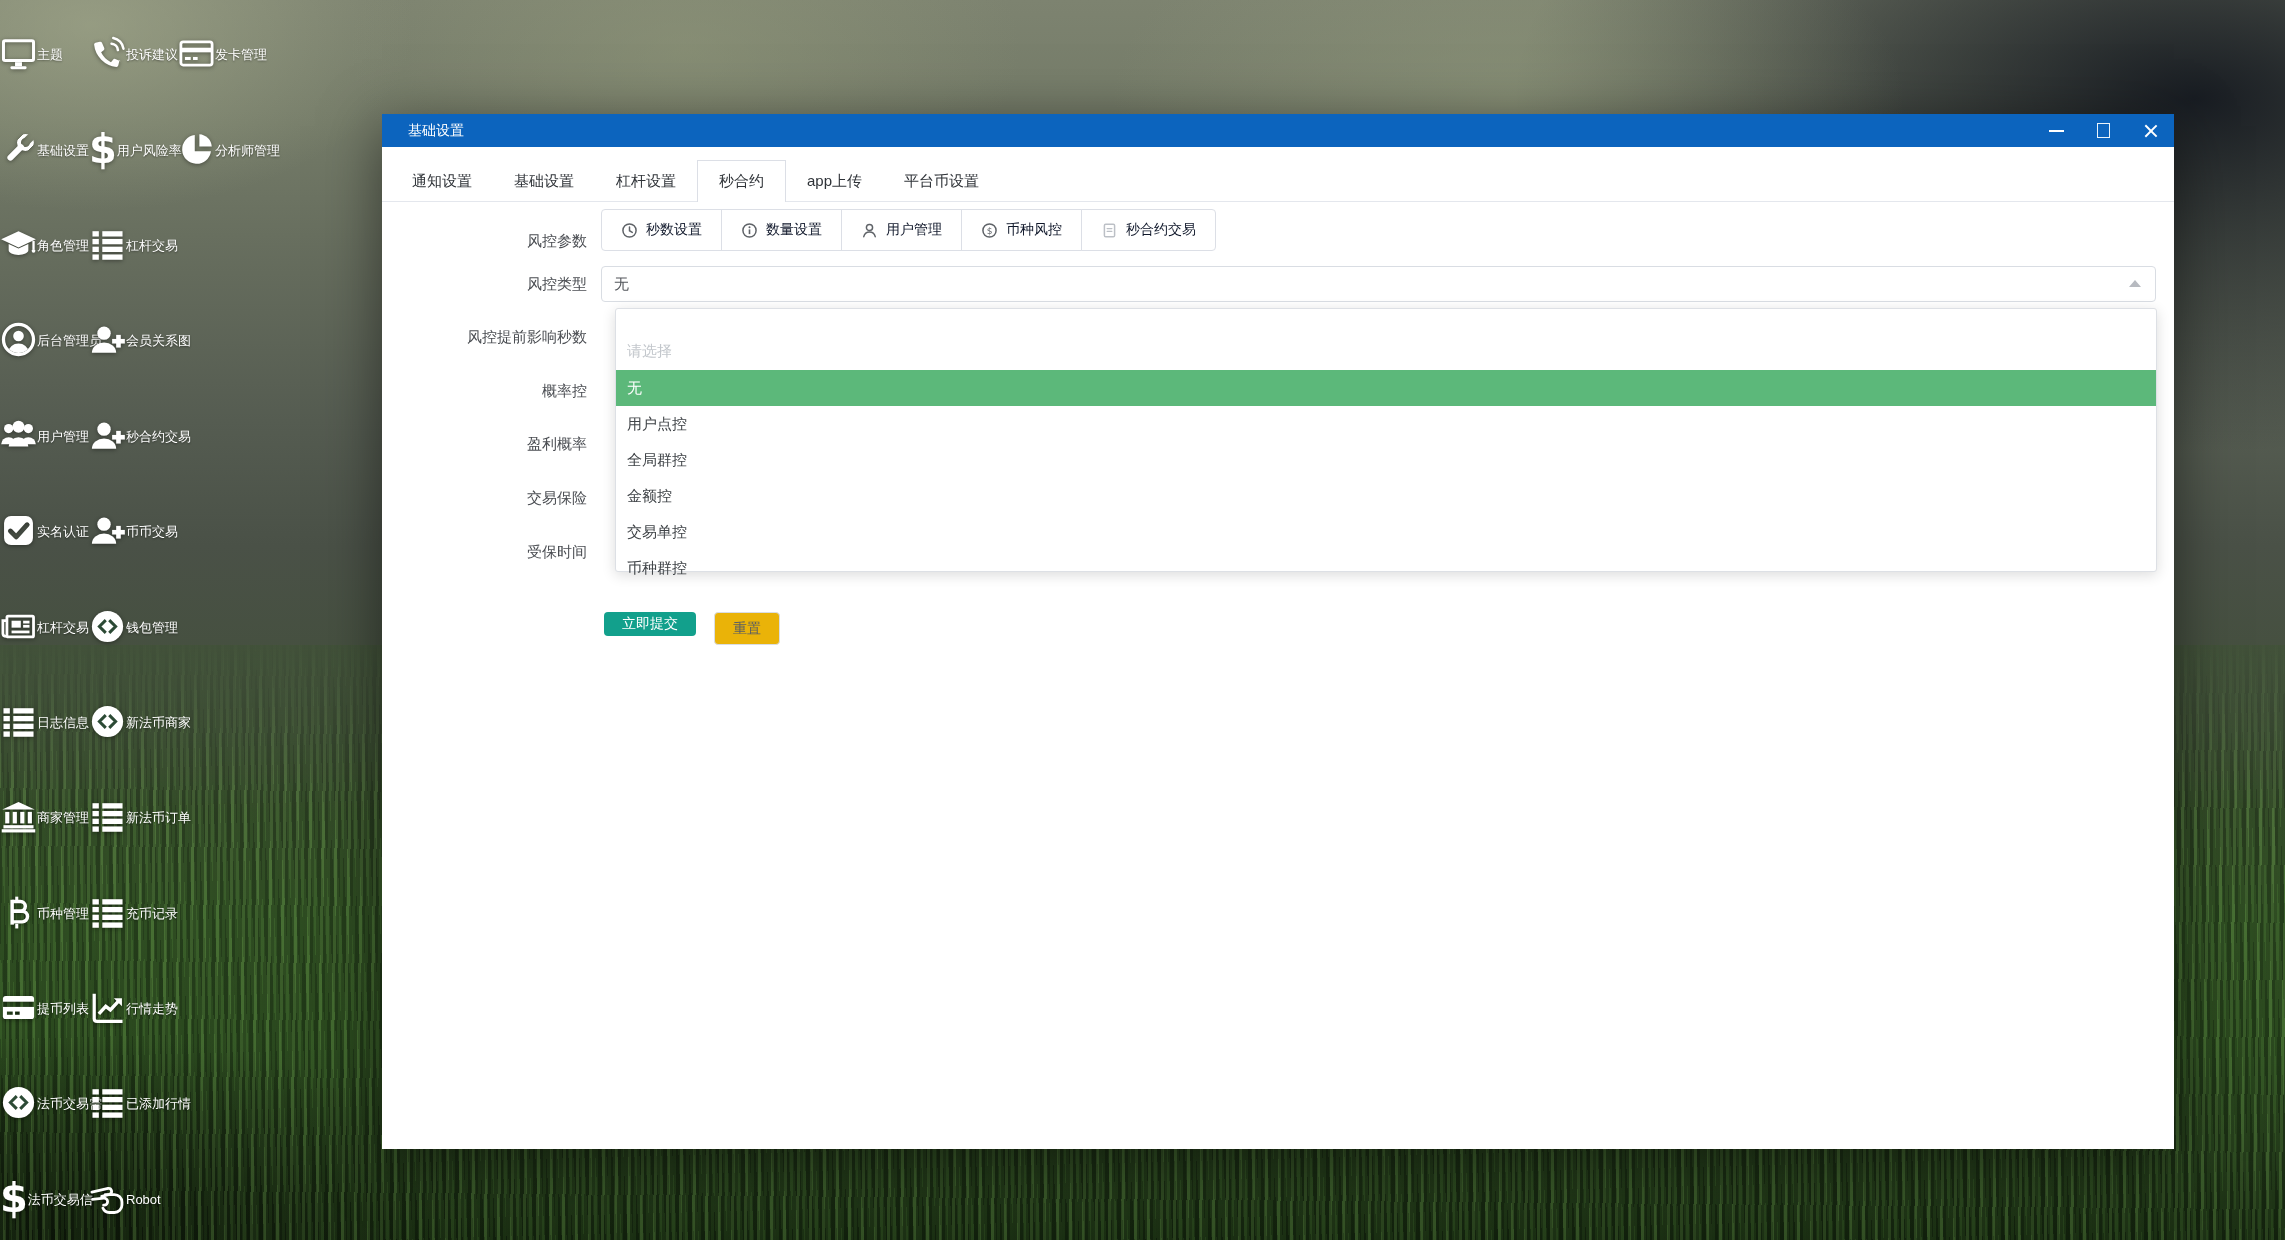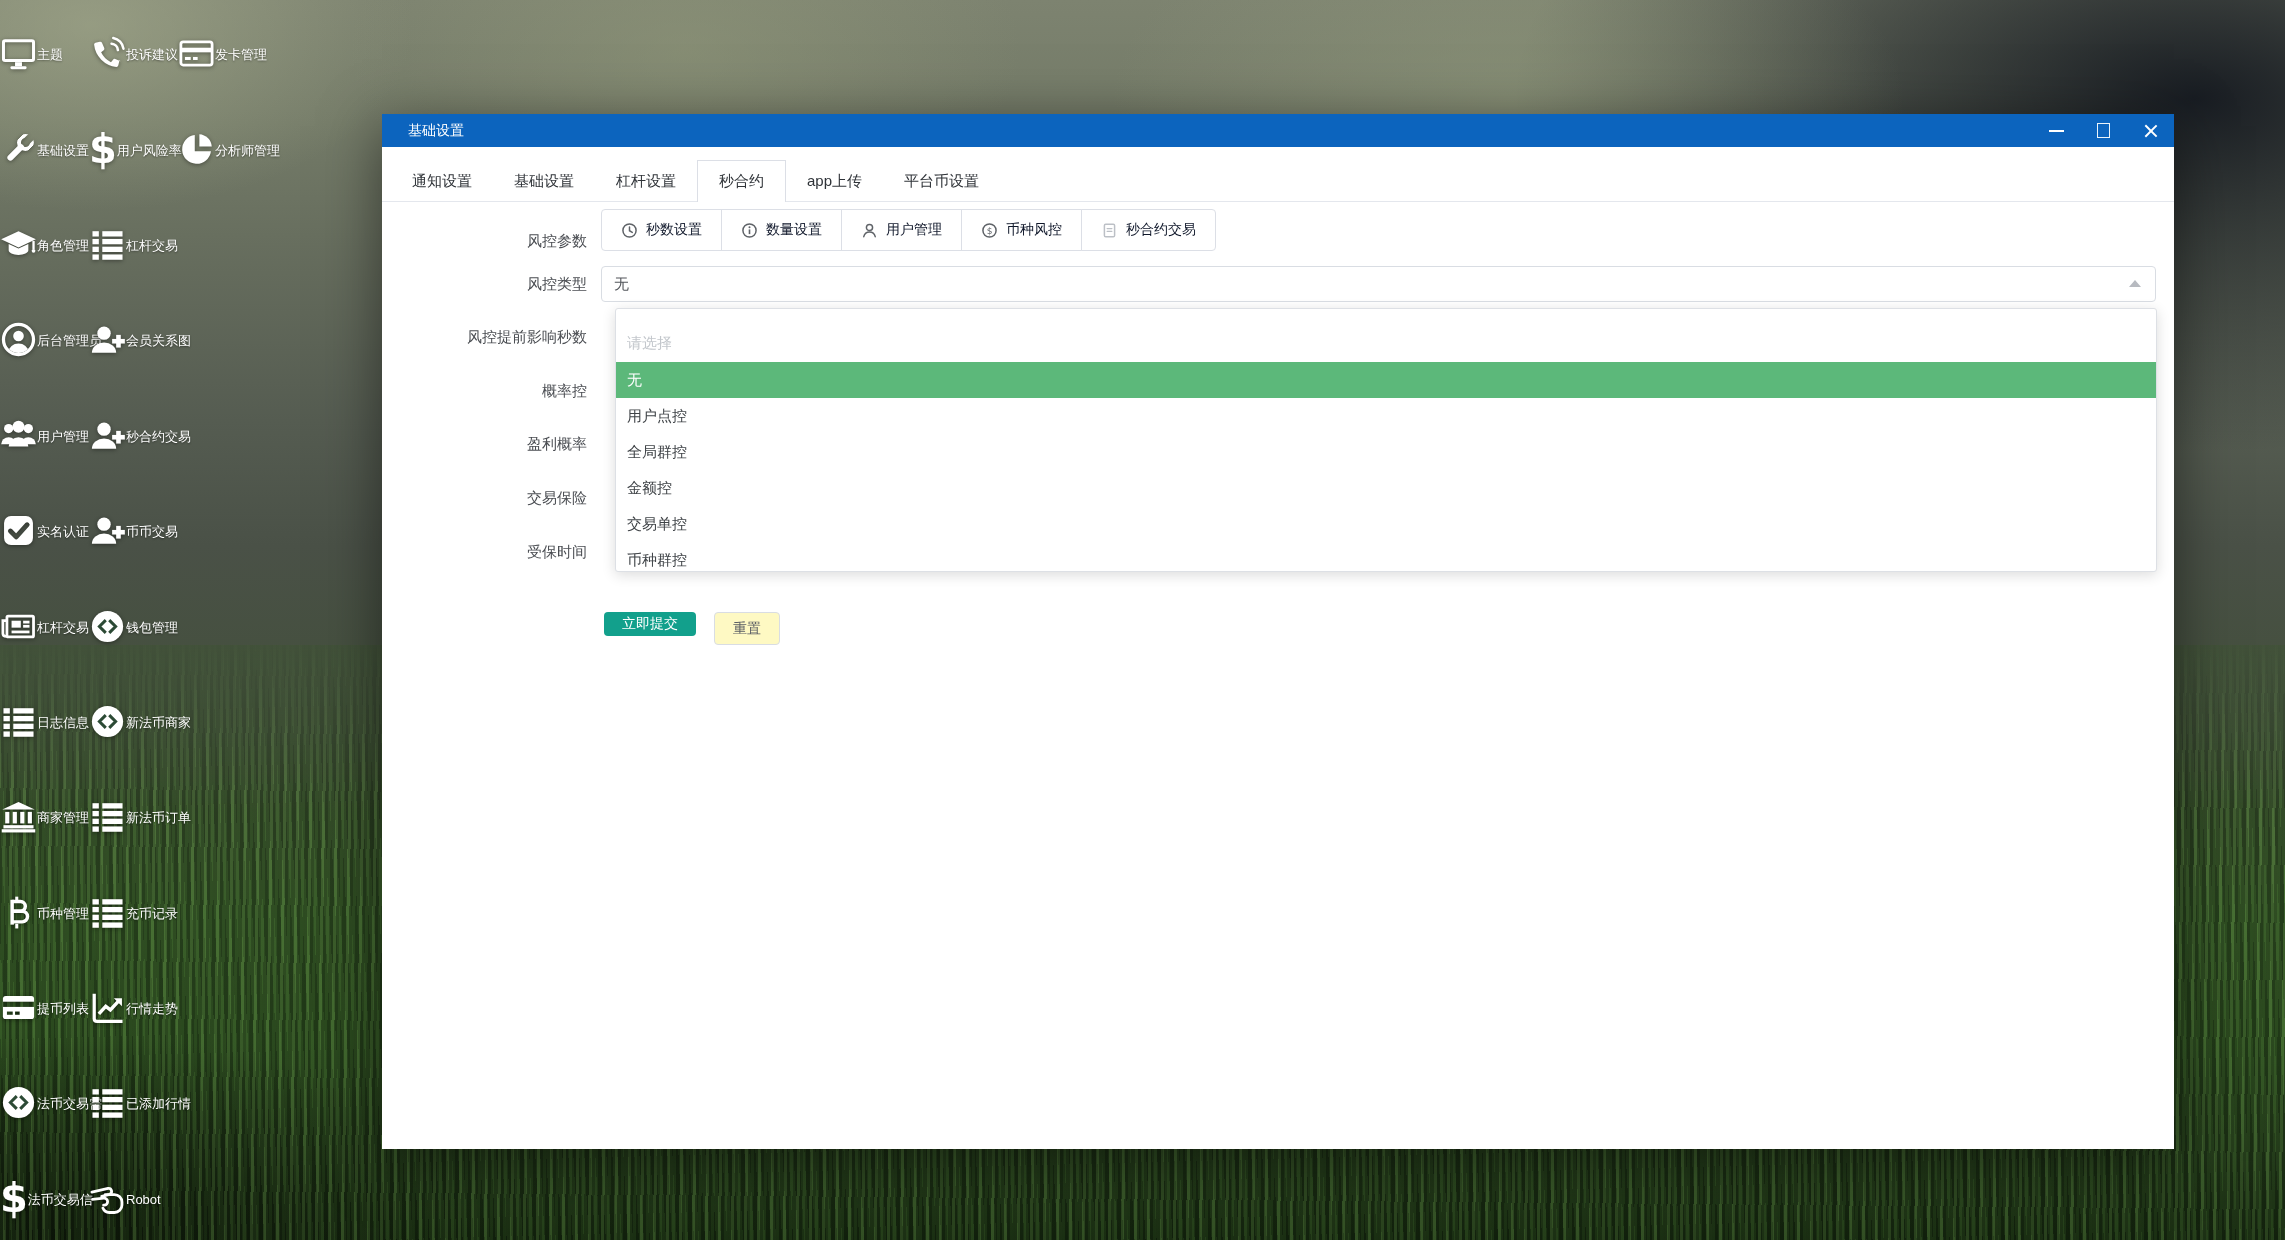--- a/index.html
+++ b/index.html
@@ -66,28 +66,28 @@
   .pbtn:last-child{border-radius:0 4px 4px 0}
   .pbtn svg{width:17px;height:17px;color:#5f6368}
   .pbtn.dim svg{color:#bcc0c6}
 
   .select{position:relative;flex:1;margin-right:18px;height:36px;border:1px solid #d9dde3;border-radius:4px;
           box-sizing:border-box;display:flex;align-items:center;padding:0 12px;font-size:15px;color:#54575c;cursor:pointer;background:#fff}
   .caret-up{position:absolute;right:14px;top:50%;margin-top:-4px;width:0;height:0;
             border-left:6px solid transparent;border-right:6px solid transparent;border-bottom:7px solid #b7bac0}
 
   .panel{position:absolute;left:233px;top:194px;width:1542px;height:264px;background:#fff;border:1px solid #dde0e5;
-         border-radius:3px;box-shadow:0 3px 14px rgba(0,0,0,.14);box-sizing:border-box;z-index:5;padding-top:14px}
+         border-radius:3px;box-shadow:0 3px 14px rgba(0,0,0,.14);box-sizing:border-box;z-index:5;padding-top:22px}
   .ph{height:39px;line-height:39px;padding-left:11px;color:#c3c7cc;font-size:15px}
   .opt{height:36px;line-height:36px;padding-left:11px;font-size:15px;color:#3f4347;cursor:pointer}
   .opt.selected{background:#5cb87a;color:#fff}
 
   .actions{position:absolute;top:498px;left:222px;display:flex;gap:18px;z-index:2}
   .btn-submit{height:24px;padding:0 18px;background:#12a08c;color:#fff;font-size:14px;border:none;border-radius:4px;cursor:pointer}
-  .btn-reset{height:33px;padding:0 18px;background:#fef9c3;color:#5a5e64;font-size:14px;border:1px solid #d9dde3;border-radius:4px;cursor:pointer}
+  .btn-reset{height:33px;padding:0 18px;background:#eab308;color:#5a5e64;font-size:14px;border:1px solid #d9dde3;border-radius:4px;cursor:pointer}
 </style>
 </head>
 <body>
 
 <svg width="0" height="0" style="position:absolute">
   <defs>
     <mask id="m-wrench">
         <rect width="32" height="32" fill="#fff"></rect>
         <rect x="12.6" y="-2" width="6.8" height="8" fill="#000"></rect>
       </mask>

